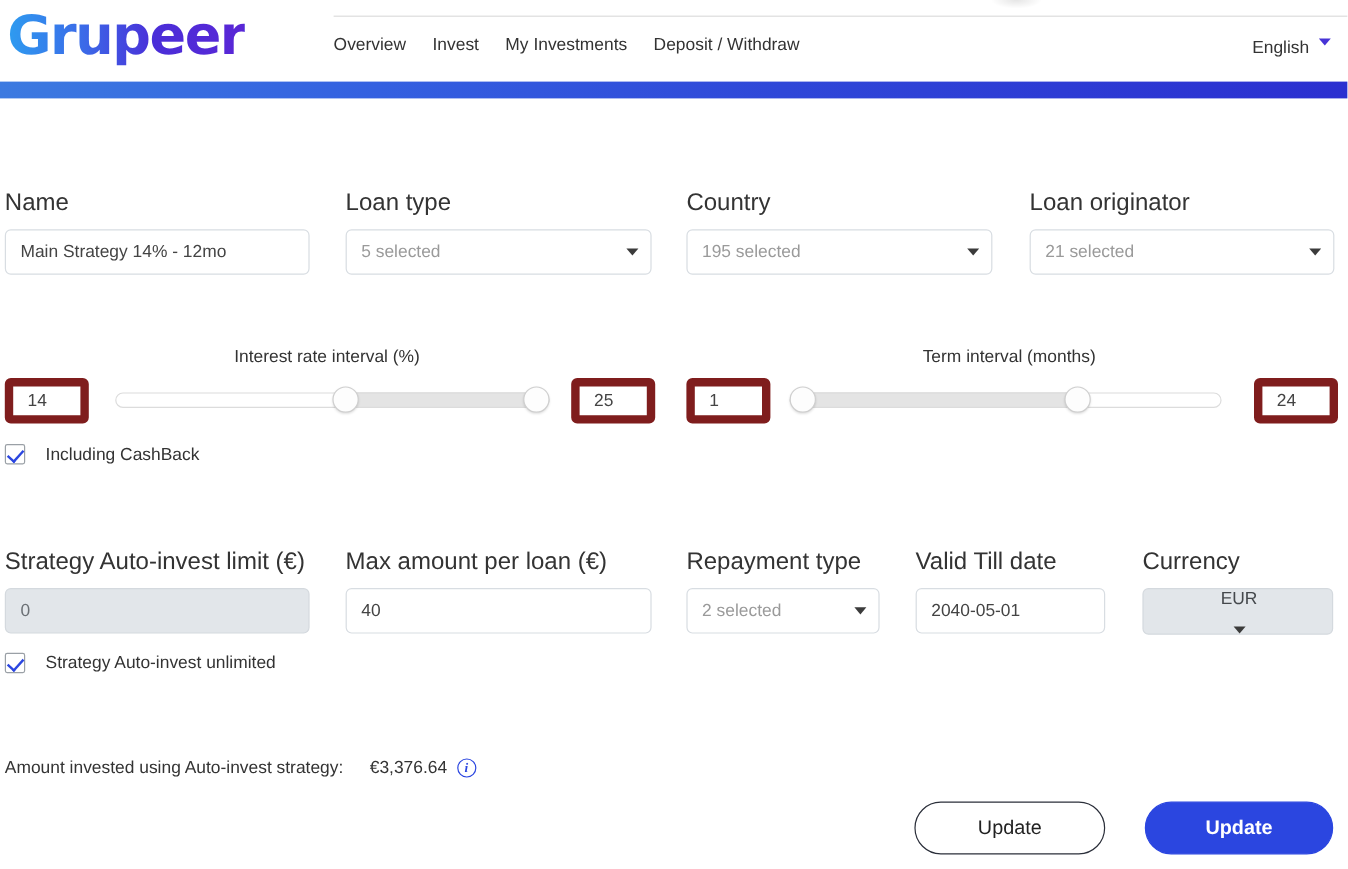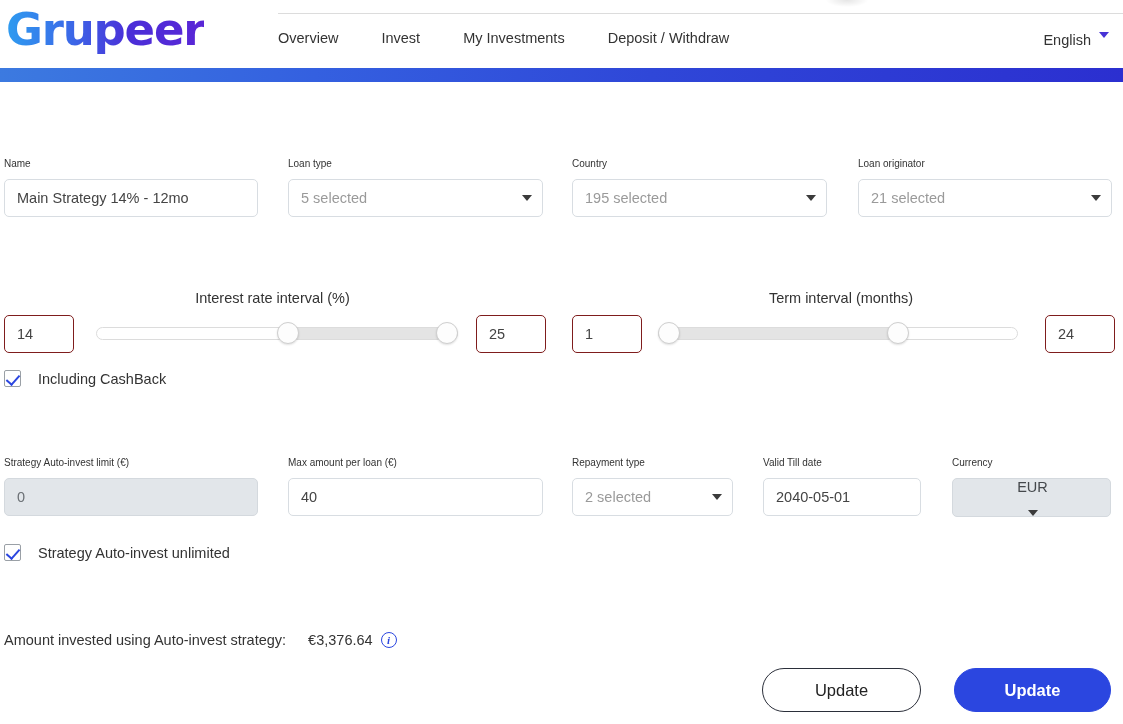--- a/index.html
+++ b/index.html
@@ -19,21 +19,21 @@
     font-size: 45px; font-weight: 700; letter-spacing: -1.2px;
     background: linear-gradient(90deg, #2e9cf0 0%, #3b6ae8 32%, #4a2ed8 62%, #5a26d6 100%);
     -webkit-background-clip: text; background-clip: text;
     color: transparent; -webkit-text-fill-color: transparent;
     font-family: "DejaVu Sans", sans-serif;
   }
   .nav-rule {
     position: absolute; left: 278px; top: 13px; right: 0; height: 1px;
     background: #dcdcdc;
   }
-  .nav { position: absolute; left: 278px; top: 30px; display: flex; gap: 43px; }
+  .nav { position: absolute; left: 278px; top: 30px; display: flex; gap: 22px; }
   .nav a {
     font-size: 14.5px; color: #333; text-decoration: none; white-space: nowrap;
   }
   .lang {
     position: absolute; right: 14px; top: 32px;
     font-size: 14.5px; color: #333; display: flex; align-items: flex-start; gap: 8px;
   }
   .lang .caret {
     width: 0; height: 0;
     border-left: 5px solid transparent; border-right: 5px solid transparent;
@@ -44,21 +44,21 @@
     background: linear-gradient(90deg, #3c7ae0 0%, #3460e0 28%, #2f47d8 58%, #2b2fd0 100%);
   }
   .top-artifact {
     position: absolute; left: 826px; top: 0px; width: 42px; height: 7px;
     background: radial-gradient(ellipse at 50% 0%, rgba(0,0,0,0.10), rgba(0,0,0,0) 72%);
   }
 
   
   .form { position: absolute; left: 0; top: 82px; width: 1123px; }
   .field-label {
-    font-size: 10px; color: #333; margin-bottom: 10px; white-space: nowrap;
+    font-size: 20px; color: #333; margin-bottom: 10px; white-space: nowrap;
   }
   .txt-input, .sel-input {
     height: 38px; border: 1px solid #d8dde2; border-radius: 5px;
     background: #fff; font-size: 14.5px; color: #444;
     padding: 0 12px; display: flex; align-items: center;
     font-family: "Liberation Sans", sans-serif;
   }
   .sel-input { color: #9a9a9a; justify-content: space-between; padding-right: 10px; }
   .sel-input.disabled { background: #e2e6ea; border-color: #d4d9de; color: #44484c; }
   .txt-input.disabled { background: #e2e6ea; border-color: #d4d9de; color: #6b7075; }
@@ -75,21 +75,21 @@
   .f-orig { position: absolute; left: 858px; top: 0; width: 254px; }
 
   
   .slider-block { position: absolute; top: 208px; }
   .slider-title {
     position: absolute; top: 0; font-size: 14.5px; color: #333;
     text-align: center; white-space: nowrap;
   }
   .num-box {
     position: absolute; top: 25px; height: 38px; width: 70px;
-    border: 1px solid #7f1d1d; border-radius: 5px; background: #fff;
+    border: 7px solid #7f1d1d; border-radius: 5px; background: #fff;
     font-size: 14.5px; color: #444; display: flex; align-items: center;
     padding-left: 12px;
   }
   .track-wrap { position: absolute; top: 25px; height: 38px; }
   .track {
     position: absolute; top: 12px; left: 0; right: 0; height: 13px;
     border: 1px solid #dcdcdc; border-radius: 7px; background: #ffffff;
   }
   .track-fill {
     position: absolute; top: 12px; height: 13px;

